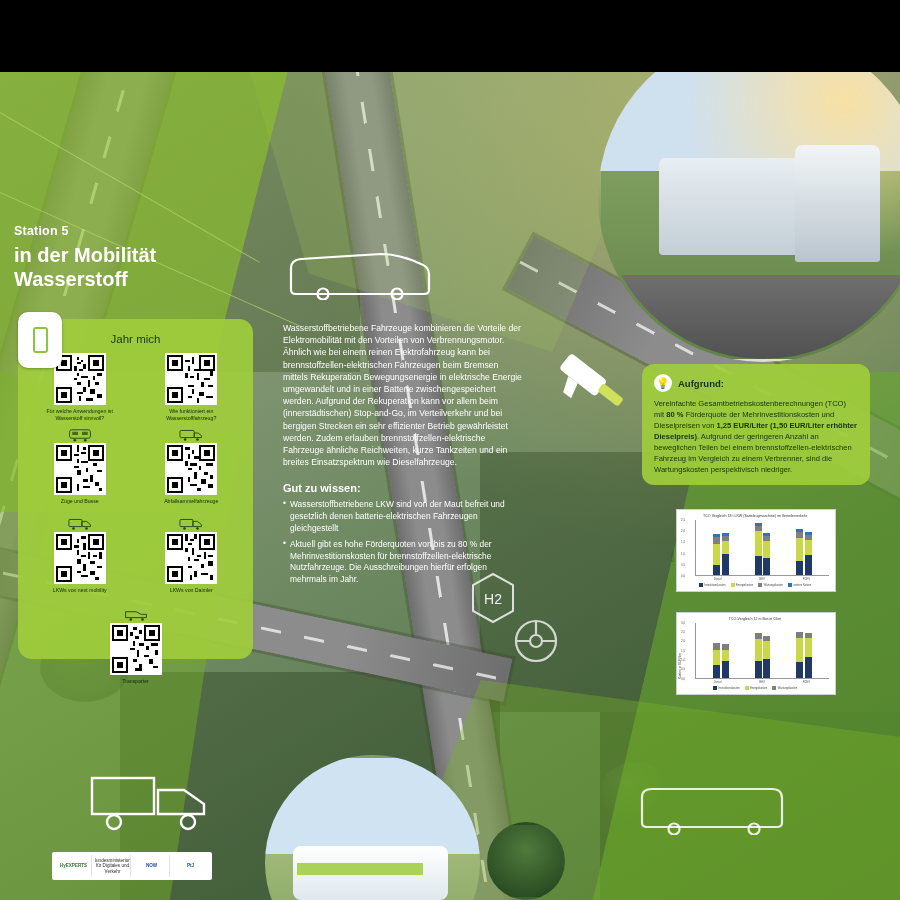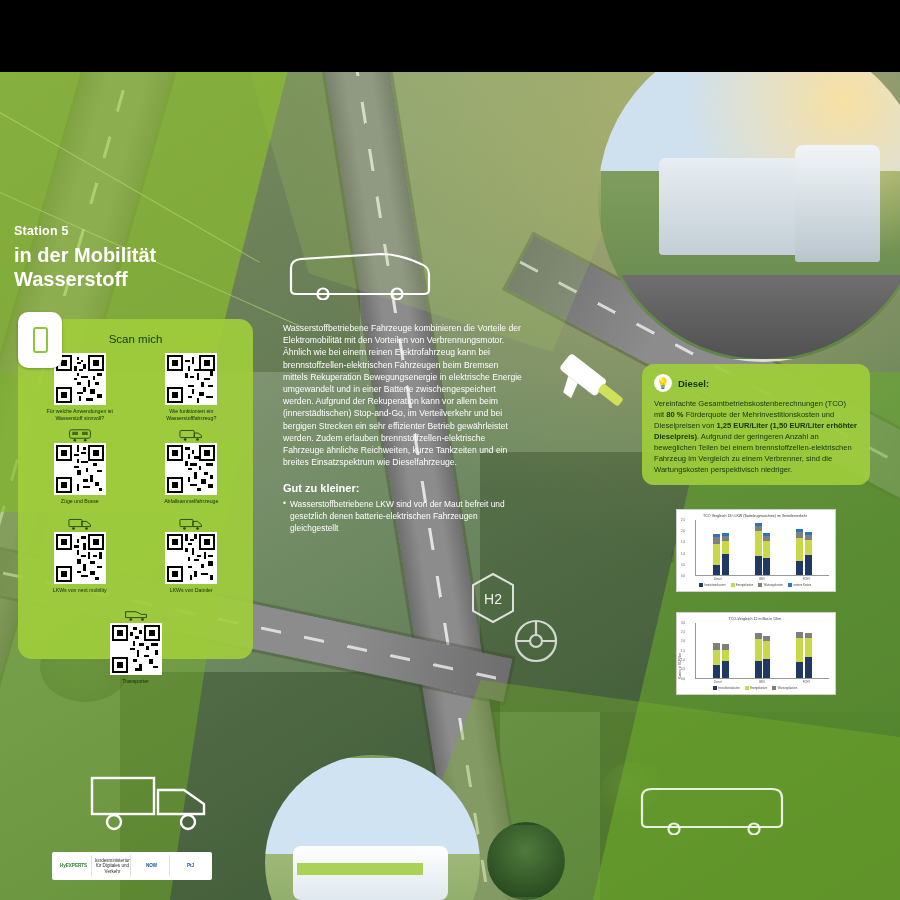--- a/index.html
+++ b/index.html
@@ -299,21 +299,21 @@
 
   <div class="station">
     <div class="num">Station 5</div>
     <div class="title">
       <div>in der Mobilität</div>
       <div>Wasserstoff</div>
     </div>
   </div>
 
   <div id="qr-panel">
-    <div class="scan-label">Scan mich</div>
+    <div class="scan-label">Jahr mich</div>
     <div class="qr-grid">
 
       <div class="qr-cell">
         <div class="qr">
           <svg viewBox="0 0 21 21" width="48" height="48" shape-rendering="crispEdges">
             <rect width="21" height="21" fill="#fff"></rect>
             <g fill="#000">
               <rect x="0" y="0" width="7" height="7"></rect>
                 <rect x="1" y="1" width="5" height="5" fill="#fff"></rect>
                 <rect x="2" y="2" width="3" height="3"></rect>
@@ -642,23 +642,24 @@
   </svg>
 
   <svg id="steering" width="48" height="48" viewBox="0 0 48 48">
     <circle cx="24" cy="24" r="20" fill="none" stroke="#ffffff" stroke-width="2.2"></circle>
     <circle cx="24" cy="24" r="6" fill="none" stroke="#ffffff" stroke-width="2.2"></circle>
     <path d="M24 4 v14 M4 24 h14 M44 24 H30" stroke="#ffffff" stroke-width="2.2" fill="none"></path>
   </svg>
 
   <div id="text-col">
     <p class="body">Wasserstoffbetriebene Fahrzeuge kombinieren die Vorteile der Elektromobilität mit den Vorteilen von Verbrennungsmotor. Ähnlich wie bei einem reinen Elektrofahrzeug kann bei brennstoffzellen-elektrischen Fahrzeugen beim Bremsen mittels Rekuperation Bewegungsenergie in elektrische Energie umgewandelt und in einer Batterie zwischengespeichert werden. Aufgrund der Rekuperation kann vor allem beim (innerstädtischen) Stop-and-Go, im Verteilverkehr und bei bergigen Strecken ein sehr effizienter Betrieb gewährleistet werden. Zudem erlauben brennstoffzellen-elektrische Fahrzeuge ähnliche Reichweiten, kurze Tankzeiten und ein breites Einsatzspektrum wie Dieselfahrzeuge.</p>
-    <h3>Gut zu kleiner:</h3>
+    <h3>Gut zu wissen:</h3>
     <ul>
       <li>Wasserstoffbetriebene LKW sind von der Maut befreit und gesetzlich denen batterie-elektrischen Fahrzeugen gleichgestellt</li>
+      <li>Aktuell gibt es hohe Förderquoten von bis zu 80 % der Mehrinvestitionskosten für brennstoffzellen-elektrische Nutzfahrzeuge. Die Ausschreibungen hierfür erfolgen mehrmals im Jahr.</li>
     </ul>
   </div>
 
   <div id="truck-photo" class="circle-photo">
     <div class="road-strip"></div>
     <div class="truck-body"></div>
     <div class="truck-cab"></div>
   </div>
 
   <div id="bus-photo" class="circle-photo">
@@ -667,21 +668,21 @@
     <div class="bus-band"></div>
   </div>
 
   <div id="forest-photo" class="circle-photo"></div>
 
   <div id="annahme">
     <div class="head">
       <span class="bulb">
           <span>💡</span>
         </span>
-      <span class="ttl">Diesel:</span>
+      <span class="ttl">Aufgrund:</span>
     </div>
     <p><span>Vereinfachte Gesamtbetriebskostenberechnungen (TCO) mit </span><b>80 %</b><span> Förderquote der Mehrinvestitionskosten und Dieselpreisen von </span><b>1,25 EUR/Liter (1,50 EUR/Liter erhöhter Dieselpreis)</b><span>. Aufgrund der geringeren Anzahl an beweglichen Teilen bei einem brennstoffzellen-elektrischen Fahrzeug im Vergleich zu einem Verbrenner, sind die Wartungskosten perspektivisch niedriger.</span></p>
   </div>
 
   <div id="chart1" class="chart-card">
     <div class="chart-title">TCO Vergleich 18 t LKW (Sattelzugmaschine) im Verteilerverkehr</div>
     <div class="plot">
       <div class="yaxis">
         <span class="ytitle">EUR/km</span>
         <span class="ylab" style="top:100%">0,0</span>

